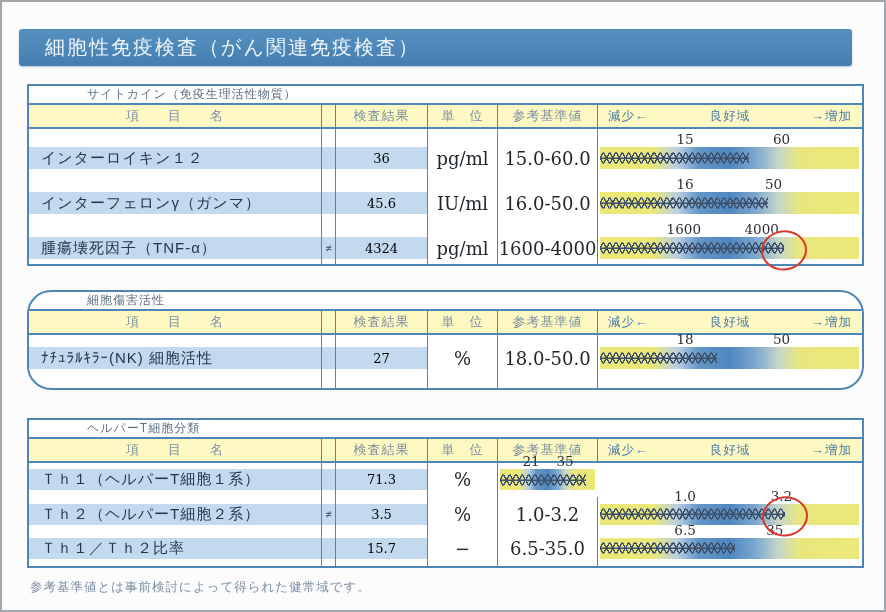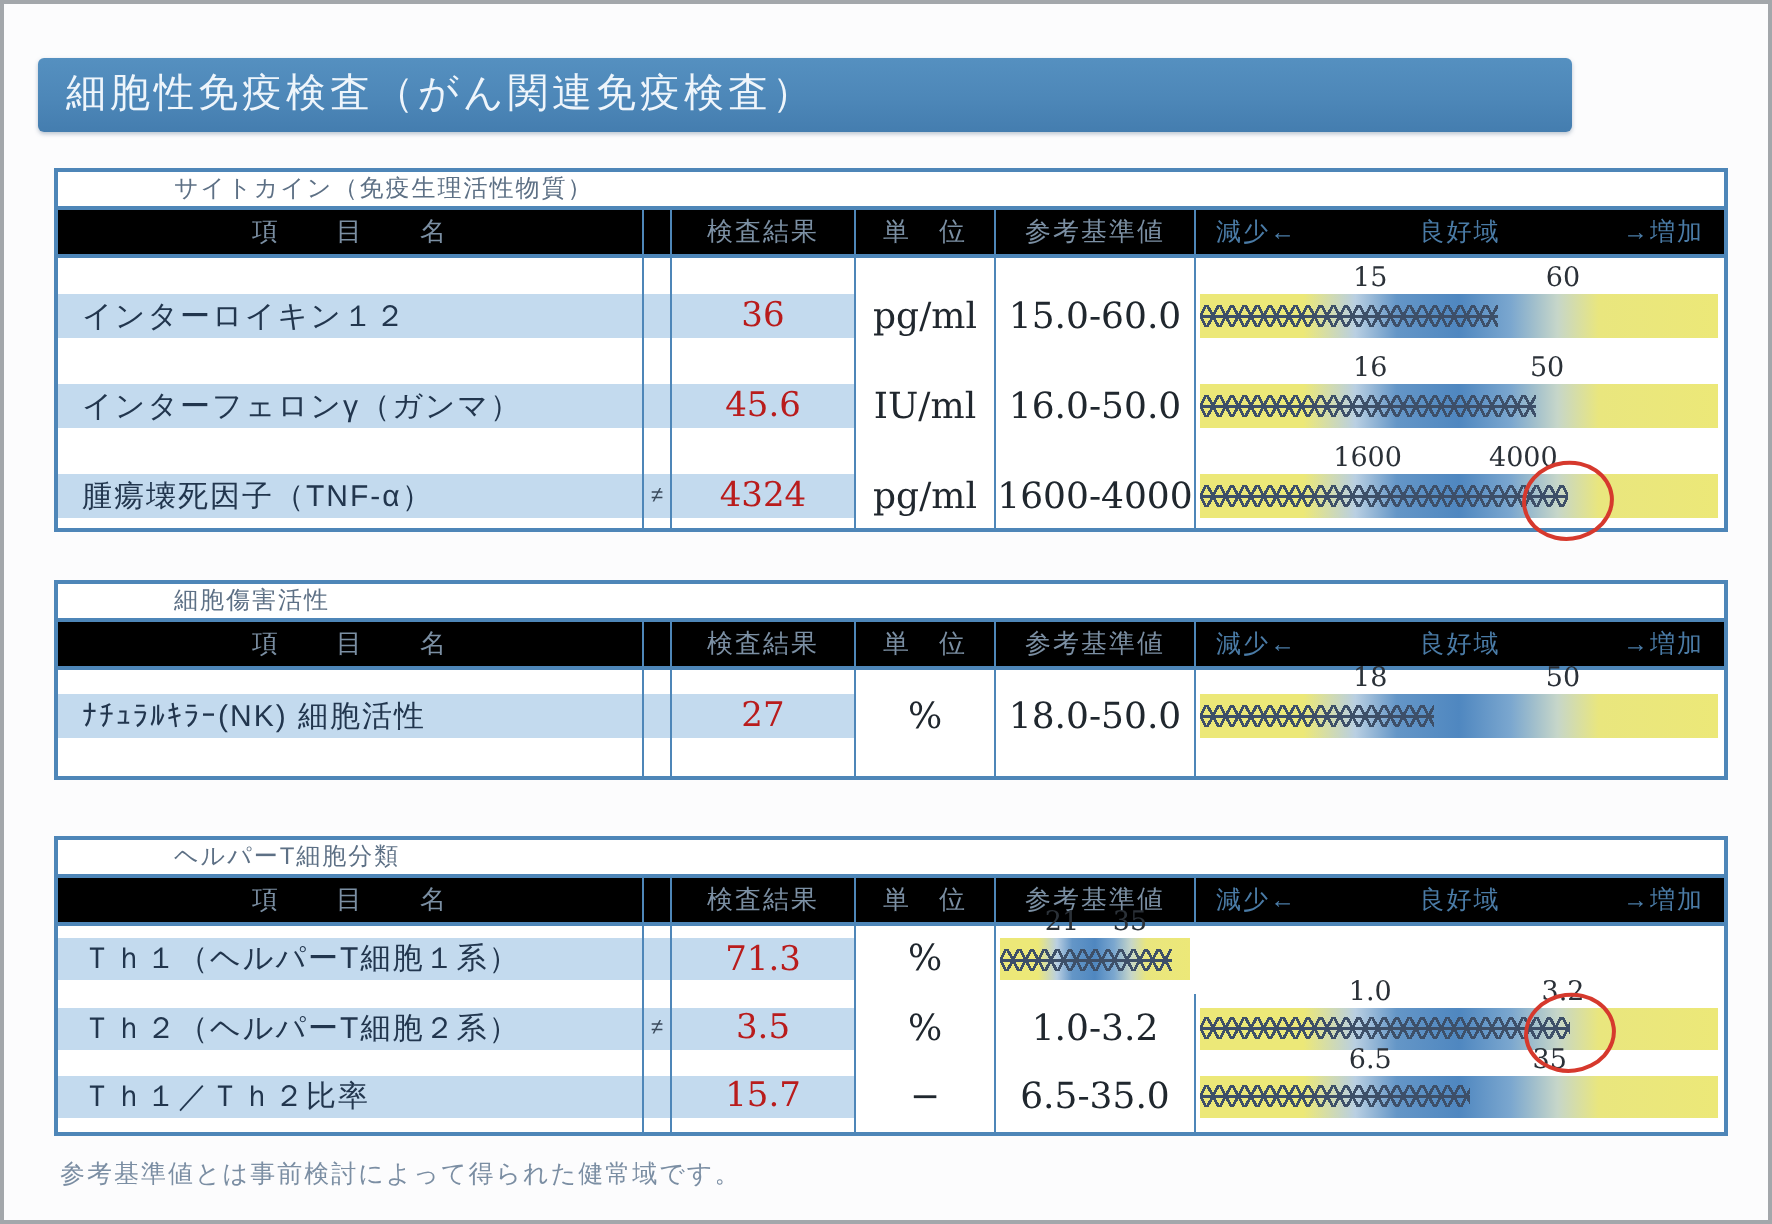--- a/index.html
+++ b/index.html
@@ -2,40 +2,40 @@
 <html><head>
 <meta charset="utf-8">
 <style>
   html,body{margin:0;padding:0;background:#e8e8e8;}
   .page{
     position:relative;width:886px;height:612px;background:#fcfcfd;
     border:2px solid #a3a7ab;box-sizing:border-box;overflow:hidden;
     font-family:"Liberation Sans",sans-serif;
   }
   .titlebar{
-    position:absolute;left:17px;top:27px;width:767px;height:37px;
+    position:absolute;left:17px;top:27px;width:833px;height:37px;
     background:linear-gradient(180deg,#5590c0 0%,#4d87b8 55%,#447daf 100%);
     border-radius:3px;color:#eef5fb;font-size:20px;line-height:37px;
-    padding-left:14px;letter-spacing:2px;box-sizing:border-box;
+    padding-left:26px;letter-spacing:2px;box-sizing:border-box;
     box-shadow:0 1px 2px rgba(60,90,120,.35);
   }
   .tbl{
     position:absolute;left:25px;width:837px;border:2px solid #4e86b8;
     box-sizing:border-box;background:#fff;display:flex;flex-direction:column;
   }
   .t1{top:82px;height:182px;}
-  .t2{top:288px;height:100px;}
+  .t2{top:288px;height:100px;border-radius:24px;}
   .t3{top:400px;height:150px;margin-top:16px;}
   .grow{
     height:17px;flex:none;border-bottom:2px solid #4e86b8;
     display:flex;align-items:center;padding-left:58px;
     font-size:12px;color:#5d7085;letter-spacing:1px;
   }
   .colhead{
-    height:22px;flex:none;background:#000000;border-bottom:2px solid #4e86b8;
+    height:22px;flex:none;background:#fef9c3;border-bottom:2px solid #4e86b8;
     display:grid;grid-template-columns:293px 14px 92px 70px 100px 1fr;
   }
   .colhead>div{
     border-right:1px solid #4e86b8;display:flex;align-items:center;justify-content:center;
     font-size:13px;color:#7b8fa3;letter-spacing:1px;overflow:hidden;
   }
   .colhead>div:last-child{border-right:none;justify-content:space-between;
     padding:0 10px;color:#4a7ba6;font-size:12.5px;}
   .rows{flex:1;display:flex;flex-direction:column;}
   .trow{
@@ -45,21 +45,21 @@
   .t2 .trow{--pad-b:19px;}
   .t3 .trow{--band-h:21px;--pad-b:7px;}
   .cell{border-right:1px solid #4e86b8;display:flex;align-items:flex-end;overflow:visible;}
   .barcell{border-right:none;position:relative;}
   .stripeband{
     width:100%;height:var(--band-h);margin-bottom:var(--pad-b);
     background:#c3daee;display:flex;align-items:center;box-sizing:border-box;
   }
   .cell.item .stripeband{padding-left:12px;font-size:15px;color:#22364e;letter-spacing:1px;}
   .cell.flag .stripeband{justify-content:center;font-size:11px;color:#3a4a5c;padding:0;}
-  .cell.result .stripeband{justify-content:center;font-family:"DejaVu Serif",serif;font-size:17px;color:#b91c1c;}
+  .cell.result .stripeband{justify-content:center;font-family:"DejaVu Serif",serif;font-size:13px;color:#000000;}
   .stripeband.nobg{background:transparent;justify-content:center;
     font-family:"DejaVu Serif",serif;font-size:18px;color:#20272e;}
   .band{
     position:absolute;left:2px;right:3px;bottom:var(--pad-b);height:var(--band-h);
     background:linear-gradient(90deg,
       #ece878 0%,#ece878 20%,#b9cfe2 30%,#6496c7 38%,#4f87c0 50%,
       #7ba7cf 60%,#c6d6c9 69%,#e9e67e 77%,#ece878 100%);
   }
   .chain{
     position:absolute;left:0;top:50%;transform:translateY(-50%);height:11px;width:0;

